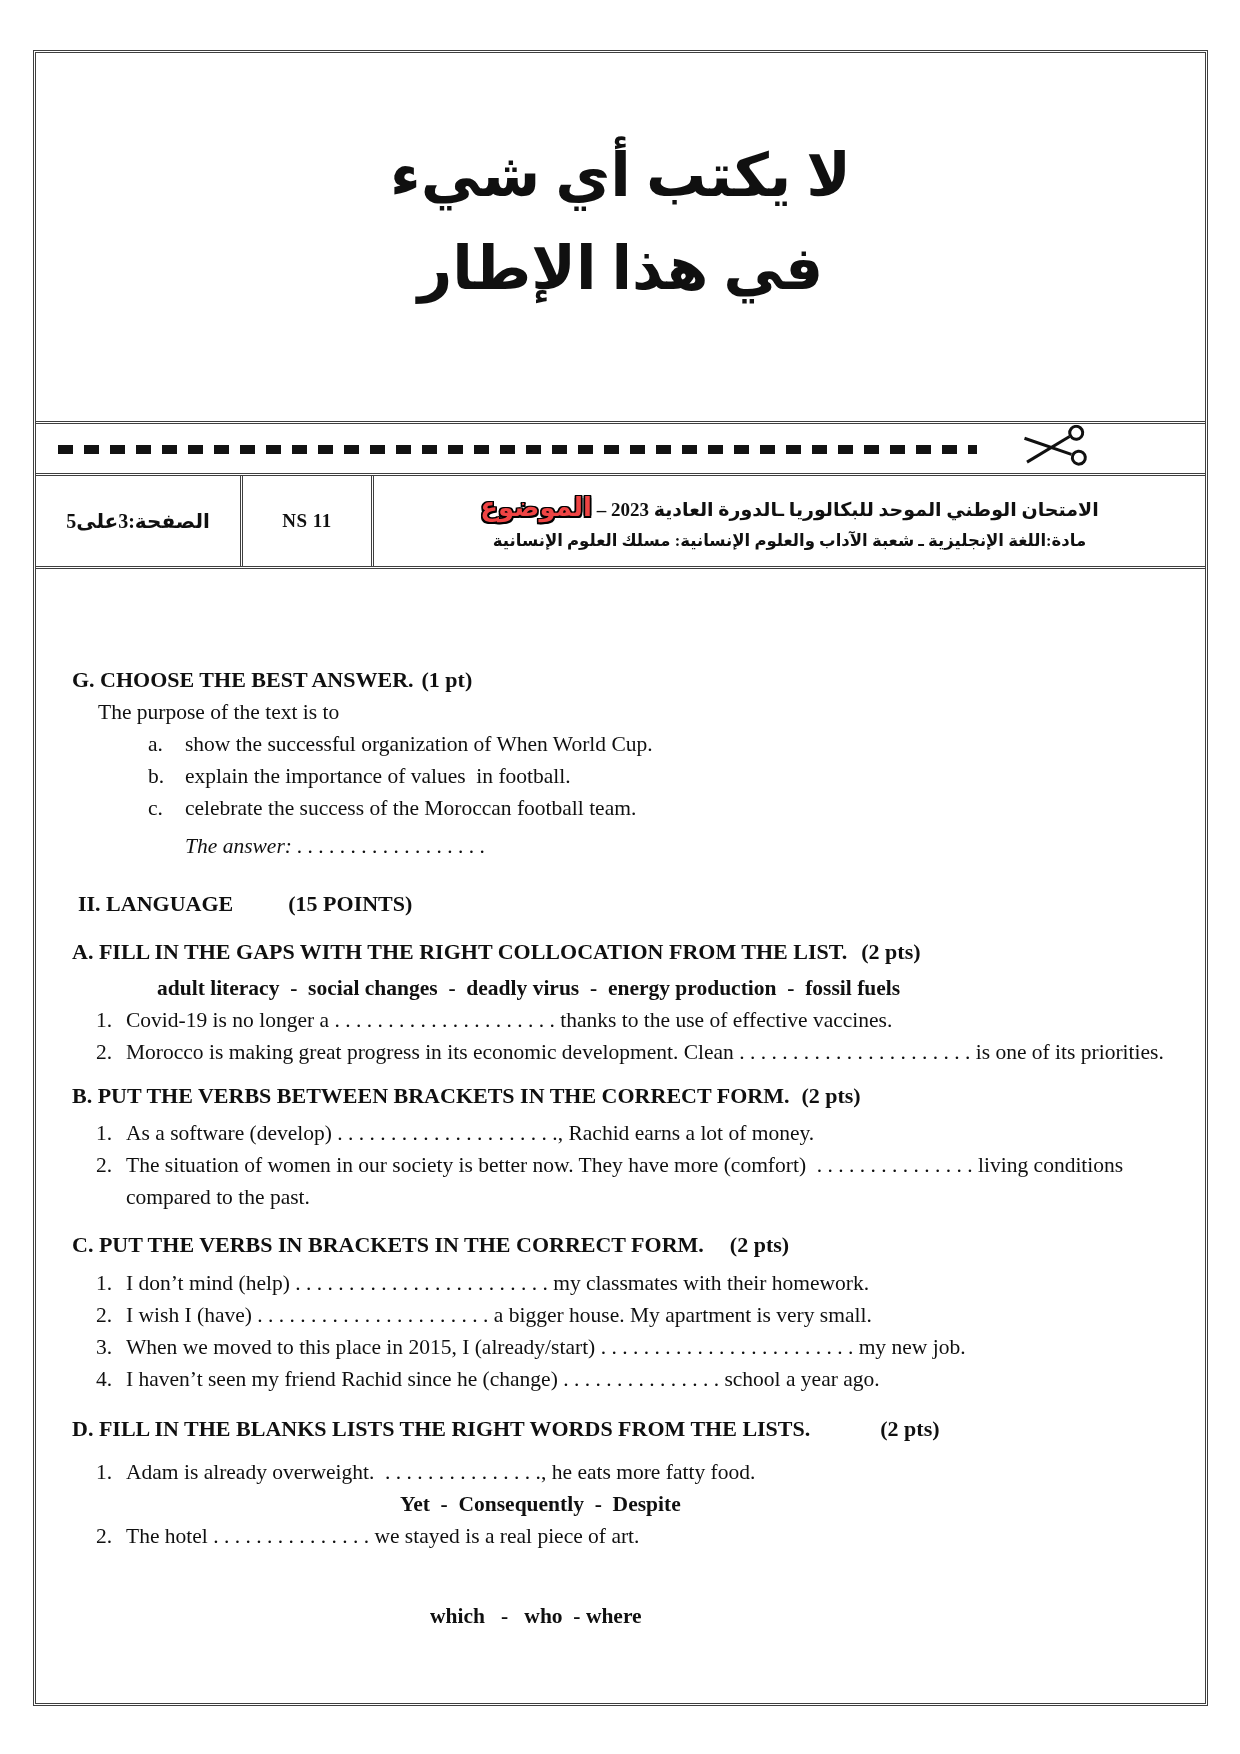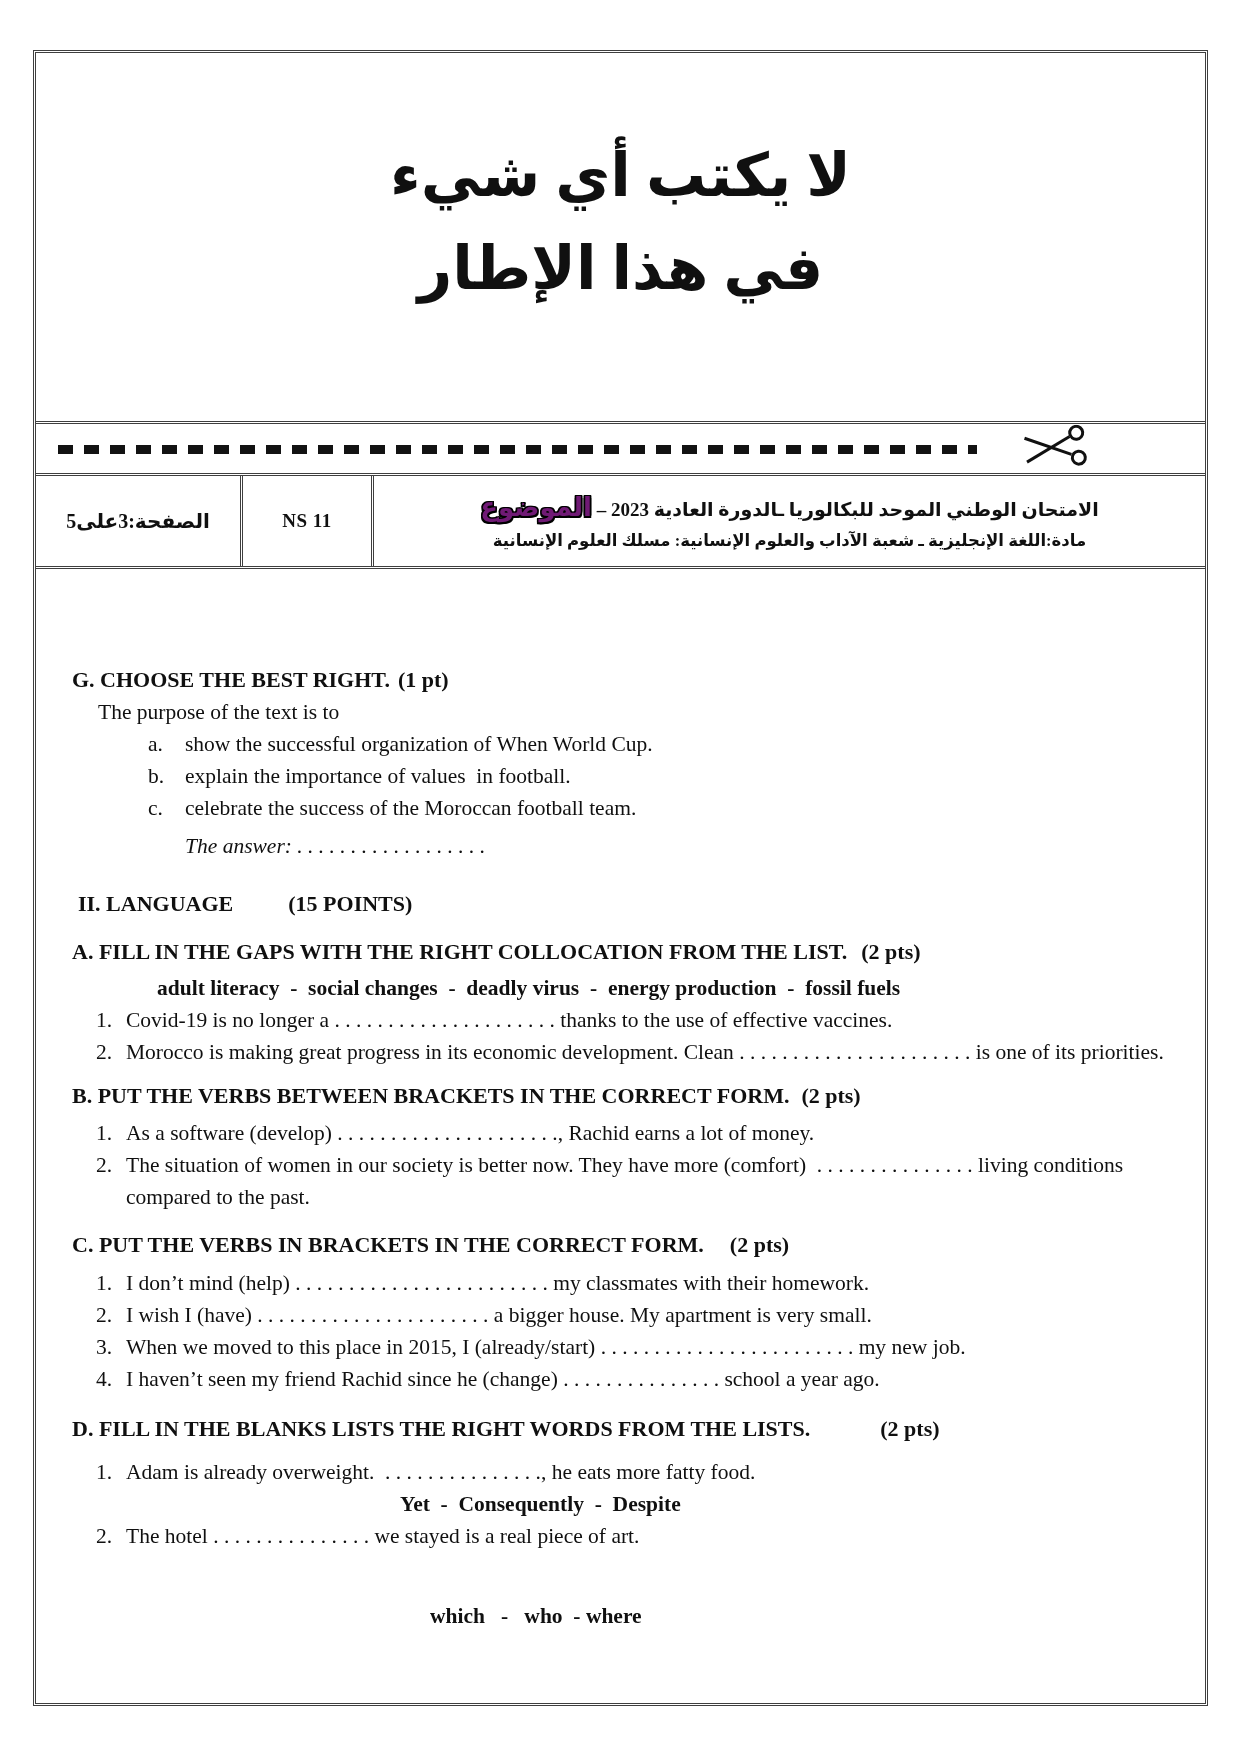--- a/index.html
+++ b/index.html
@@ -63,21 +63,21 @@
   }
   .exam-cell {
     flex:1; flex-direction:column; justify-content:flex-start;
     padding-top:12px;
     font-family:"Liberation Serif","DejaVu Sans",sans-serif;
     text-align:center; direction:rtl; line-height:1.55;
   }
   .exam-line1 { font-size:19px; }
   .exam-line2 { font-size:16.5px; }
   .fancy {
-    font-size:26px; color:#701a75;
+    font-size:26px; color:#ef4444;
     text-shadow:-1.5px -1.5px 0 #000,1.5px -1.5px 0 #000,-1.5px 1.5px 0 #000,
                  1.5px 1.5px 0 #000,0 -1.5px 0 #000,0 1.5px 0 #000,
                 -1.5px 0 0 #000,1.5px 0 0 #000;
   }
   
   .content {
     flex:1; padding:95px 40px 0 36px;
     font-size:21.5px; line-height:32px;
   }
   .content span, .content .txt, .content .bank { white-space:pre-wrap; }
@@ -143,21 +143,21 @@
           <span>الامتحان الوطني الموحد للبكالوريا ـالدورة العادية 2023 –</span>
           <span class="fancy">الموضوع</span>
         </div>
         <div class="exam-line2" dir="rtl" lang="ar">مادة:اللغة الإنجليزية ـ شعبة الآداب والعلوم الإنسانية: مسلك العلوم الإنسانية</div>
       </div>
     </div>
 
     <div class="content">
 
       <div class="sec-heading">
-        <span>G. CHOOSE THE BEST RIGHT.</span><span class="pts-8">(1 pt)</span>
+        <span>G. CHOOSE THE BEST ANSWER.</span><span class="pts-8">(1 pt)</span>
       </div>
       <div class="stem">The purpose of the text is to</div>
       <div class="opt">
         <span class="opt-letter">a.</span>
           <span class="txt">show the successful organization of When World Cup.</span>
       </div>
       <div class="opt">
         <span class="opt-letter">b.</span>
           <span class="txt">explain the importance of values  in football.</span>
       </div>

